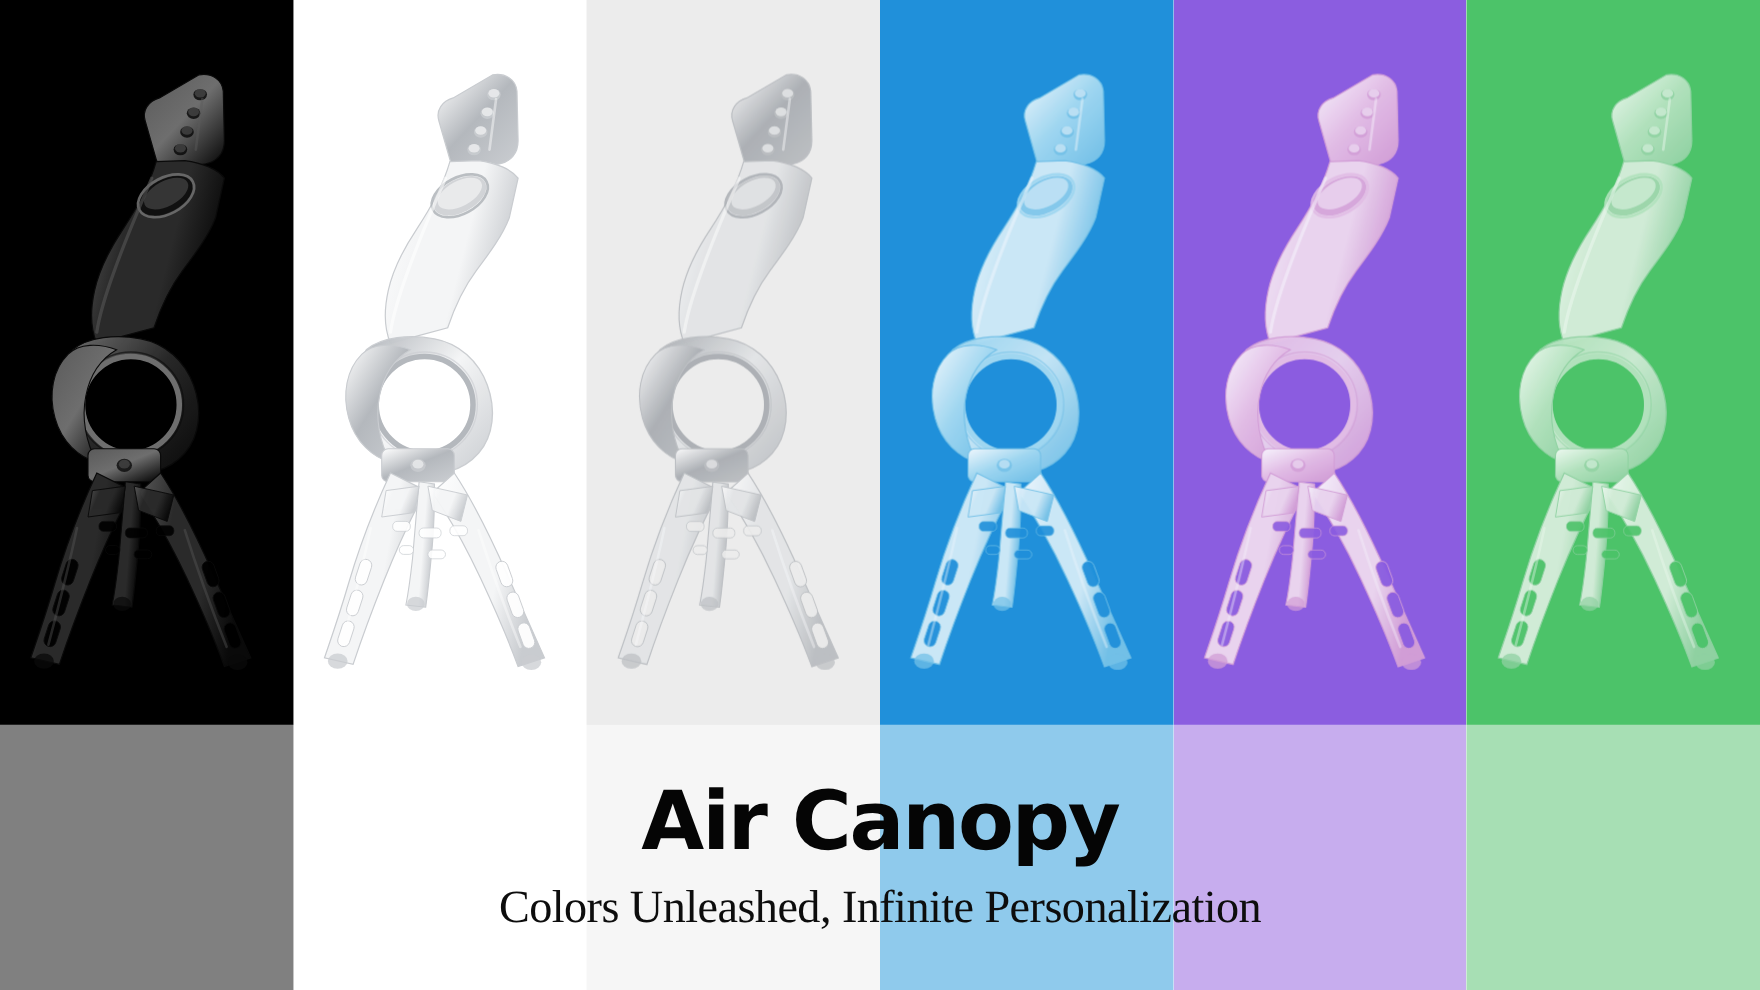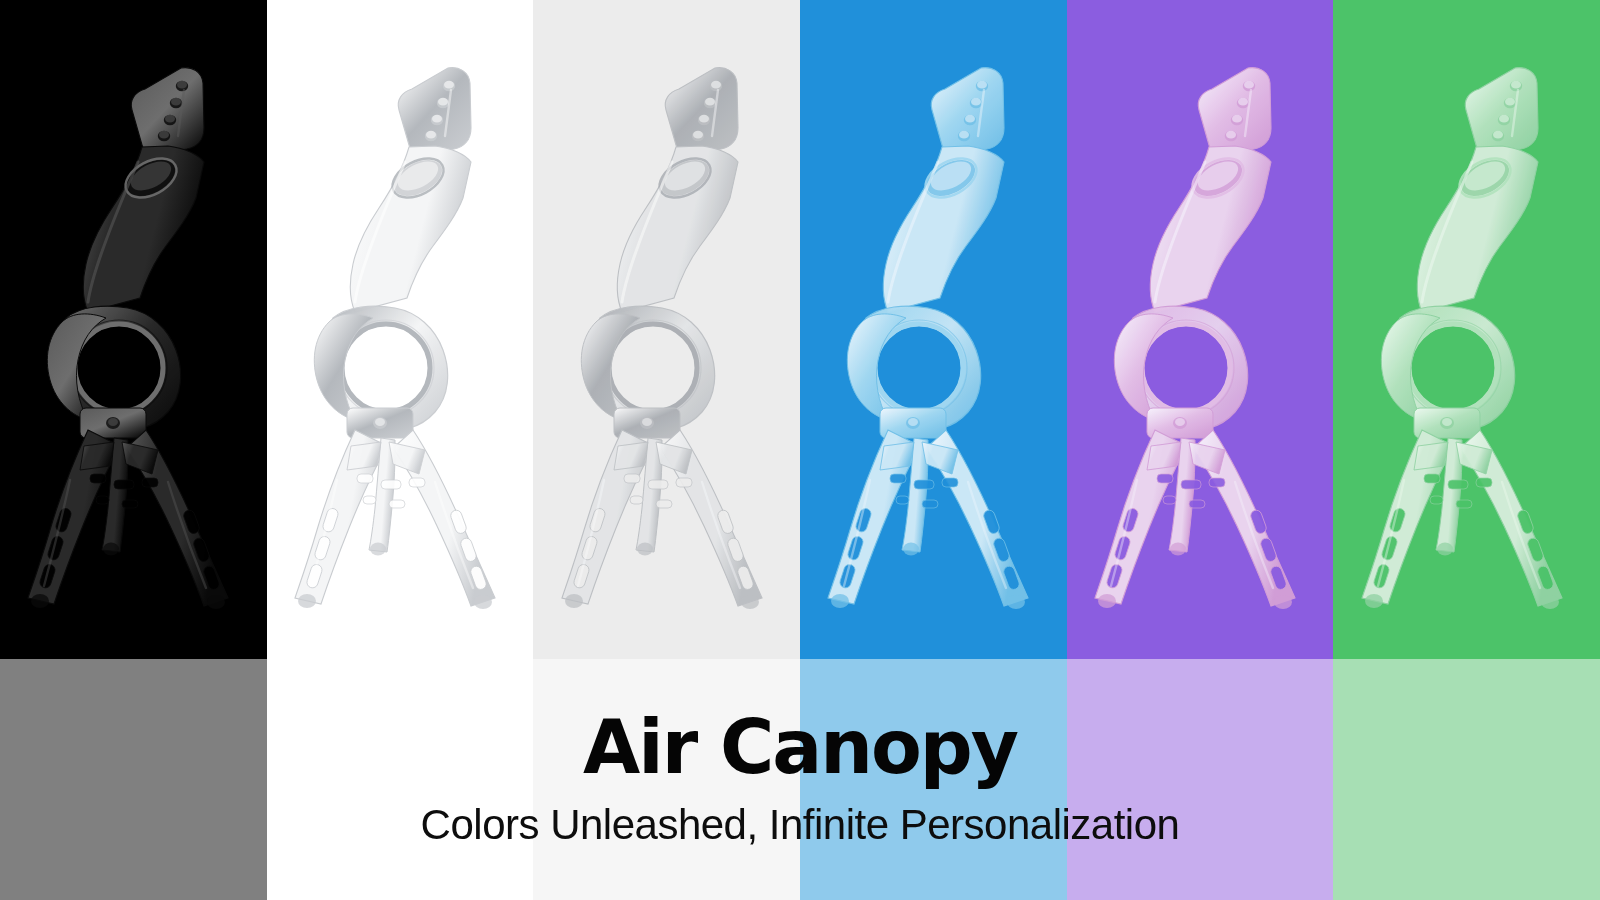--- a/index.html
+++ b/index.html
@@ -21,21 +21,21 @@
 
   
   .caption { position:absolute; left:0; right:0; top:659px; height:241px;
     display:flex; flex-direction:column; align-items:center;
     justify-content:center; pointer-events:none; }
   .title { font-size:74px; font-weight:700; letter-spacing:-2px;
     color:#050505; line-height:1.0; margin-bottom:18px;
     font-family:"DejaVu Sans","Liberation Sans",sans-serif; }
   .tagline { font-size:42px; font-weight:400; color:#0d0d0d;
     letter-spacing:-0.5px; line-height:1.1;
-    font-family:Liberation Sans, sans-serif; }
+    font-family:Liberation Serif, serif; }
 </style>
 </head>
 <body>
 
 <div class="banner">
 
   <div class="panels">
   <div class="panel">
     <div class="panel-top" style="background: rgb(0, 0, 0);"></div>
     <div class="panel-bottom" style="background: rgb(128, 128, 128);"></div>

